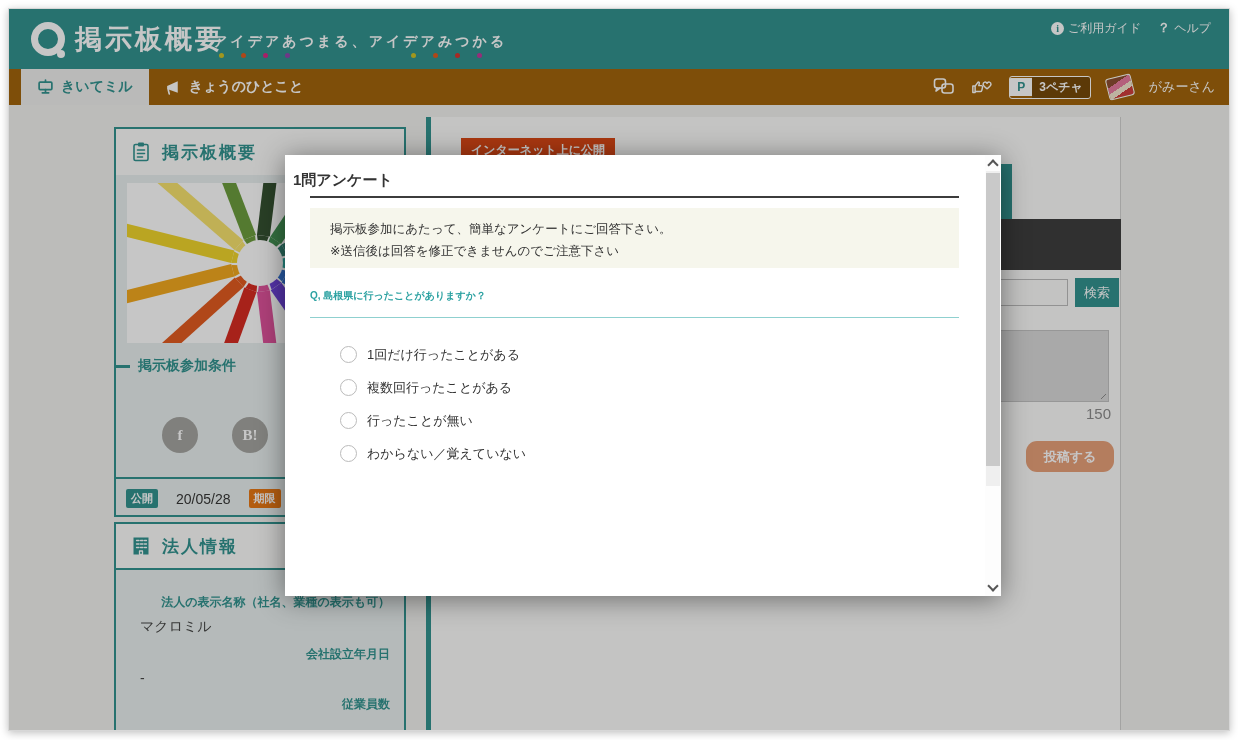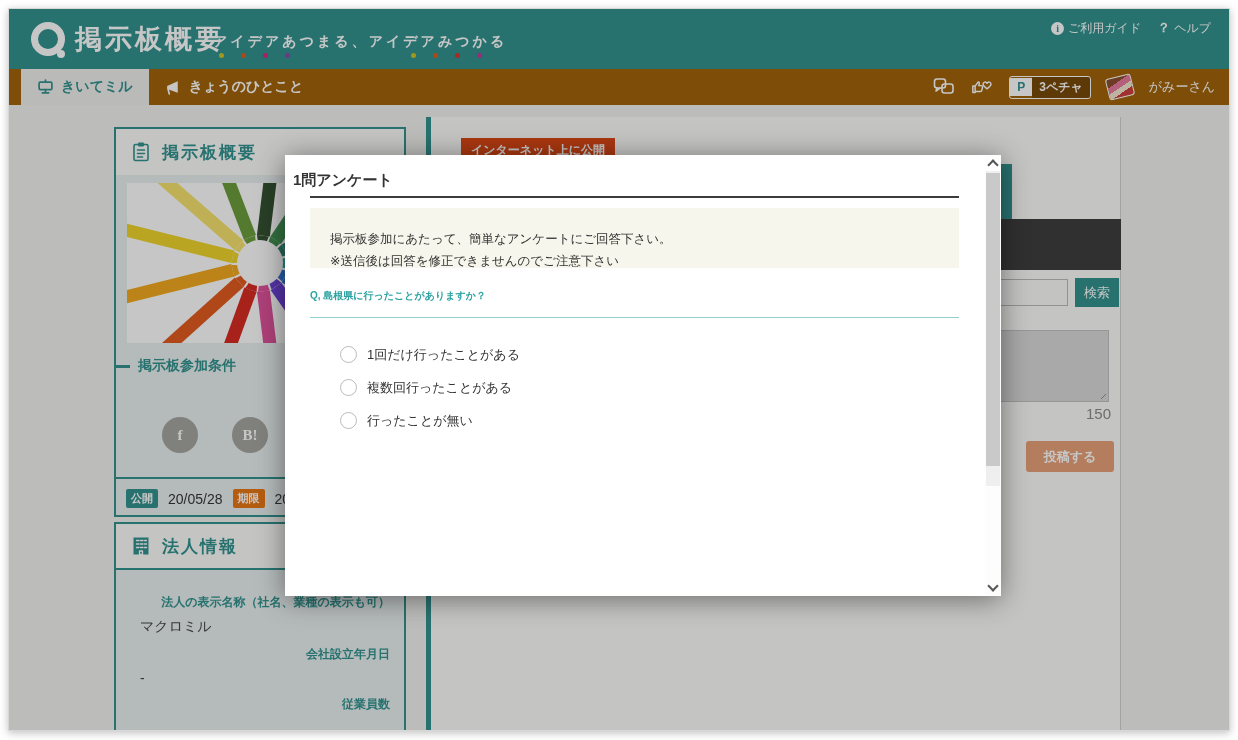--- a/index.html
+++ b/index.html
@@ -46,49 +46,49 @@
   .sbox2 .sbox-head { border-bottom:2px solid #2e918d; }
   .pic { position:relative; margin:8px 11px 0 11px; height:160px; background:#fff; overflow:hidden; }
   .pencil { position:absolute; left:50%; top:50%; width:120px; height:13px; margin-top:-6px; transform-origin:0 50%; background:currentColor; }
   .pencil::before { content:""; position:absolute; left:-22px; top:0; border-top:6.5px solid transparent; border-bottom:6.5px solid transparent; border-right:22px solid currentColor; }
   .pic .center { position:absolute; left:50%; top:50%; width:46px; height:46px; margin:-23px 0 0 -23px; background:#fff; border-radius:50%; }
   .cond-label { margin:14px 0 0 4px; color:#2e918d; font-size:14px; font-weight:bold; display:flex; align-items:center; gap:8px; }
   .cond-label .dash { width:16px; height:3px; background:#2e918d; margin-left:-6px; }
   .social-row { position:absolute; top:288px; left:46px; display:flex; gap:34px; }
   .soc { width:36px; height:36px; border-radius:50%; background:#a3a3a0; color:#fff; font-weight:bold; font-size:15px; display:flex; align-items:center; justify-content:center; cursor:pointer; font-family:"Liberation Serif",serif; }
   .sdivider { position:absolute; top:348px; left:0; width:100%; height:2px; background:#2e918d; }
-  .badge-row { position:absolute; top:360px; left:10px; display:flex; align-items:center; gap:10px; font-size:14px; color:#333; }
+  .badge-row { position:absolute; top:360px; left:10px; display:flex; align-items:center; gap:18px; font-size:14px; color:#333; }
   .mini-badge { font-size:11px; color:#fff; padding:2px 5px; border-radius:2px; font-weight:bold; }
   .mini-badge.pub { background:#2e918d; }
   .mini-badge.dl { background:#e87511; margin-left:0; }
 
   .fields { padding:14px 14px; }
   .f-label { color:#2e918d; font-size:12px; font-weight:bold; margin-top:10px; white-space:nowrap; overflow:hidden;text-align:right; }
   .f-value { color:#444; font-size:14px; margin:7px 0 2px 10px; }
 
   
   .main-box { position:absolute; left:417px; top:12px; width:695px; height:615px; background:#fdfdfc; border-left:5px solid #2e918d; border-right:1px solid #d2d2d0; }
   .pub-badge { position:absolute; left:30px; top:21px; background:#d94411; color:#fff; font-size:12px; font-weight:bold; padding:4px 10px; }
   .teal-band { position:absolute; left:25px; top:47px; width:556px; height:55px; background:#2e918d; }
   .dark-band { position:absolute; left:0px; top:102px; width:690px; height:51px; background:#3b3b3b; }
   .srch-input { position:absolute; left:415px; top:162px; width:222px; height:27px; background:#fbfbfa; border:1px solid #bbb; }
   .srch-btn { position:absolute; left:644px; top:161px; width:44px; height:29px; background:#2e918d; color:#fff; font-size:13px; border:none; cursor:pointer; }
   .bg-textarea { position:absolute; left:435px; top:213px; width:243px; height:72px; background:#d9d9d9; border:1px solid #c2c2c2; }
   .bg-textarea::after { content:""; position:absolute; right:2px; bottom:2px; width:9px; height:9px; background:linear-gradient(135deg,transparent 0 50%,#8a8a8a 50% 55%,transparent 55% 70%,#8a8a8a 70% 75%,transparent 75%); }
   .char-count { position:absolute; left:620px; top:288px; width:60px; text-align:right; color:#8a8a8a; font-size:15px; }
-  .post-btn { position:absolute; left:595px; top:324px; width:88px; height:31px; background:#e89f77; color:#fff; font-weight:bold; font-size:13px; border:none; border-radius:3px; cursor:pointer; }
+  .post-btn { position:absolute; left:595px; top:324px; width:88px; height:31px; background:#e89f77; color:#fff; font-weight:bold; font-size:13px; border:none; border-radius:11px; cursor:pointer; }
 
   
   .overlay { position:absolute; left:0; top:0; width:100%; height:100%; background:rgba(15,15,15,.24); z-index:40; }
 
   
   .modal { position:absolute; left:285px; top:155px; width:716px; height:441px; background:#fff; z-index:60; box-shadow:0 3px 26px rgba(0,0,0,.45); }
   .m-title { position:absolute; left:8px; top:16px; font-size:15px; font-weight:bold; color:#333; }
   .m-hr { position:absolute; left:25px; top:41px; width:649px; height:2px; background:#3c3c3c; }
-  .m-notice { position:absolute; left:25px; top:53px; width:649px; height:60px; background:#f6f6ec; padding:21px 20px; font-size:12.5px; color:#333; line-height:1.75; }
+  .m-notice { position:absolute; left:25px; top:53px; width:649px; height:60px; background:#f6f6ec; padding:11px 20px; font-size:12.5px; color:#333; line-height:1.75; }
   .m-question { position:absolute; left:25px; top:134px; font-size:10px; font-weight:bold; color:#2da2a2; }
   .m-q-hr { position:absolute; left:25px; top:162px; width:649px; height:1px; background:#8fd0cf; }
   .m-options { position:absolute; left:55px; top:183px; }
   .m-opt { display:flex; align-items:center; gap:10px; height:33px; cursor:pointer; }
   .radio { width:17px; height:17px; border:1px solid #bbb; border-radius:50%; background:#fff; }
   .m-opt span.lbl { font-size:13px; color:#333; }
 
   
   .m-scroll { position:absolute; right:0; top:0; width:16px; height:100%; background:#fdfdfd; }
   .m-track { position:absolute; left:1px; top:16px; width:14px; height:315px; background:#efefef; }
@@ -281,20 +281,24 @@
       <span class="lbl">1回だけ行ったことがある</span>
     </div>
     <div class="m-opt">
       <span class="radio"></span>
       <span class="lbl">複数回行ったことがある</span>
     </div>
     <div class="m-opt">
       <span class="radio"></span>
       <span class="lbl">行ったことが無い</span>
     </div>
+    <div class="m-opt">
+      <span class="radio"></span>
+      <span class="lbl">わからない／覚えていない</span>
+    </div>
   </div>
   <div class="m-scroll">
     <div class="m-track"></div>
     <div class="m-thumb"></div>
     <div class="arr up"></div>
     <div class="arr down"></div>
   </div>
 </div>
 
 </body></html>

